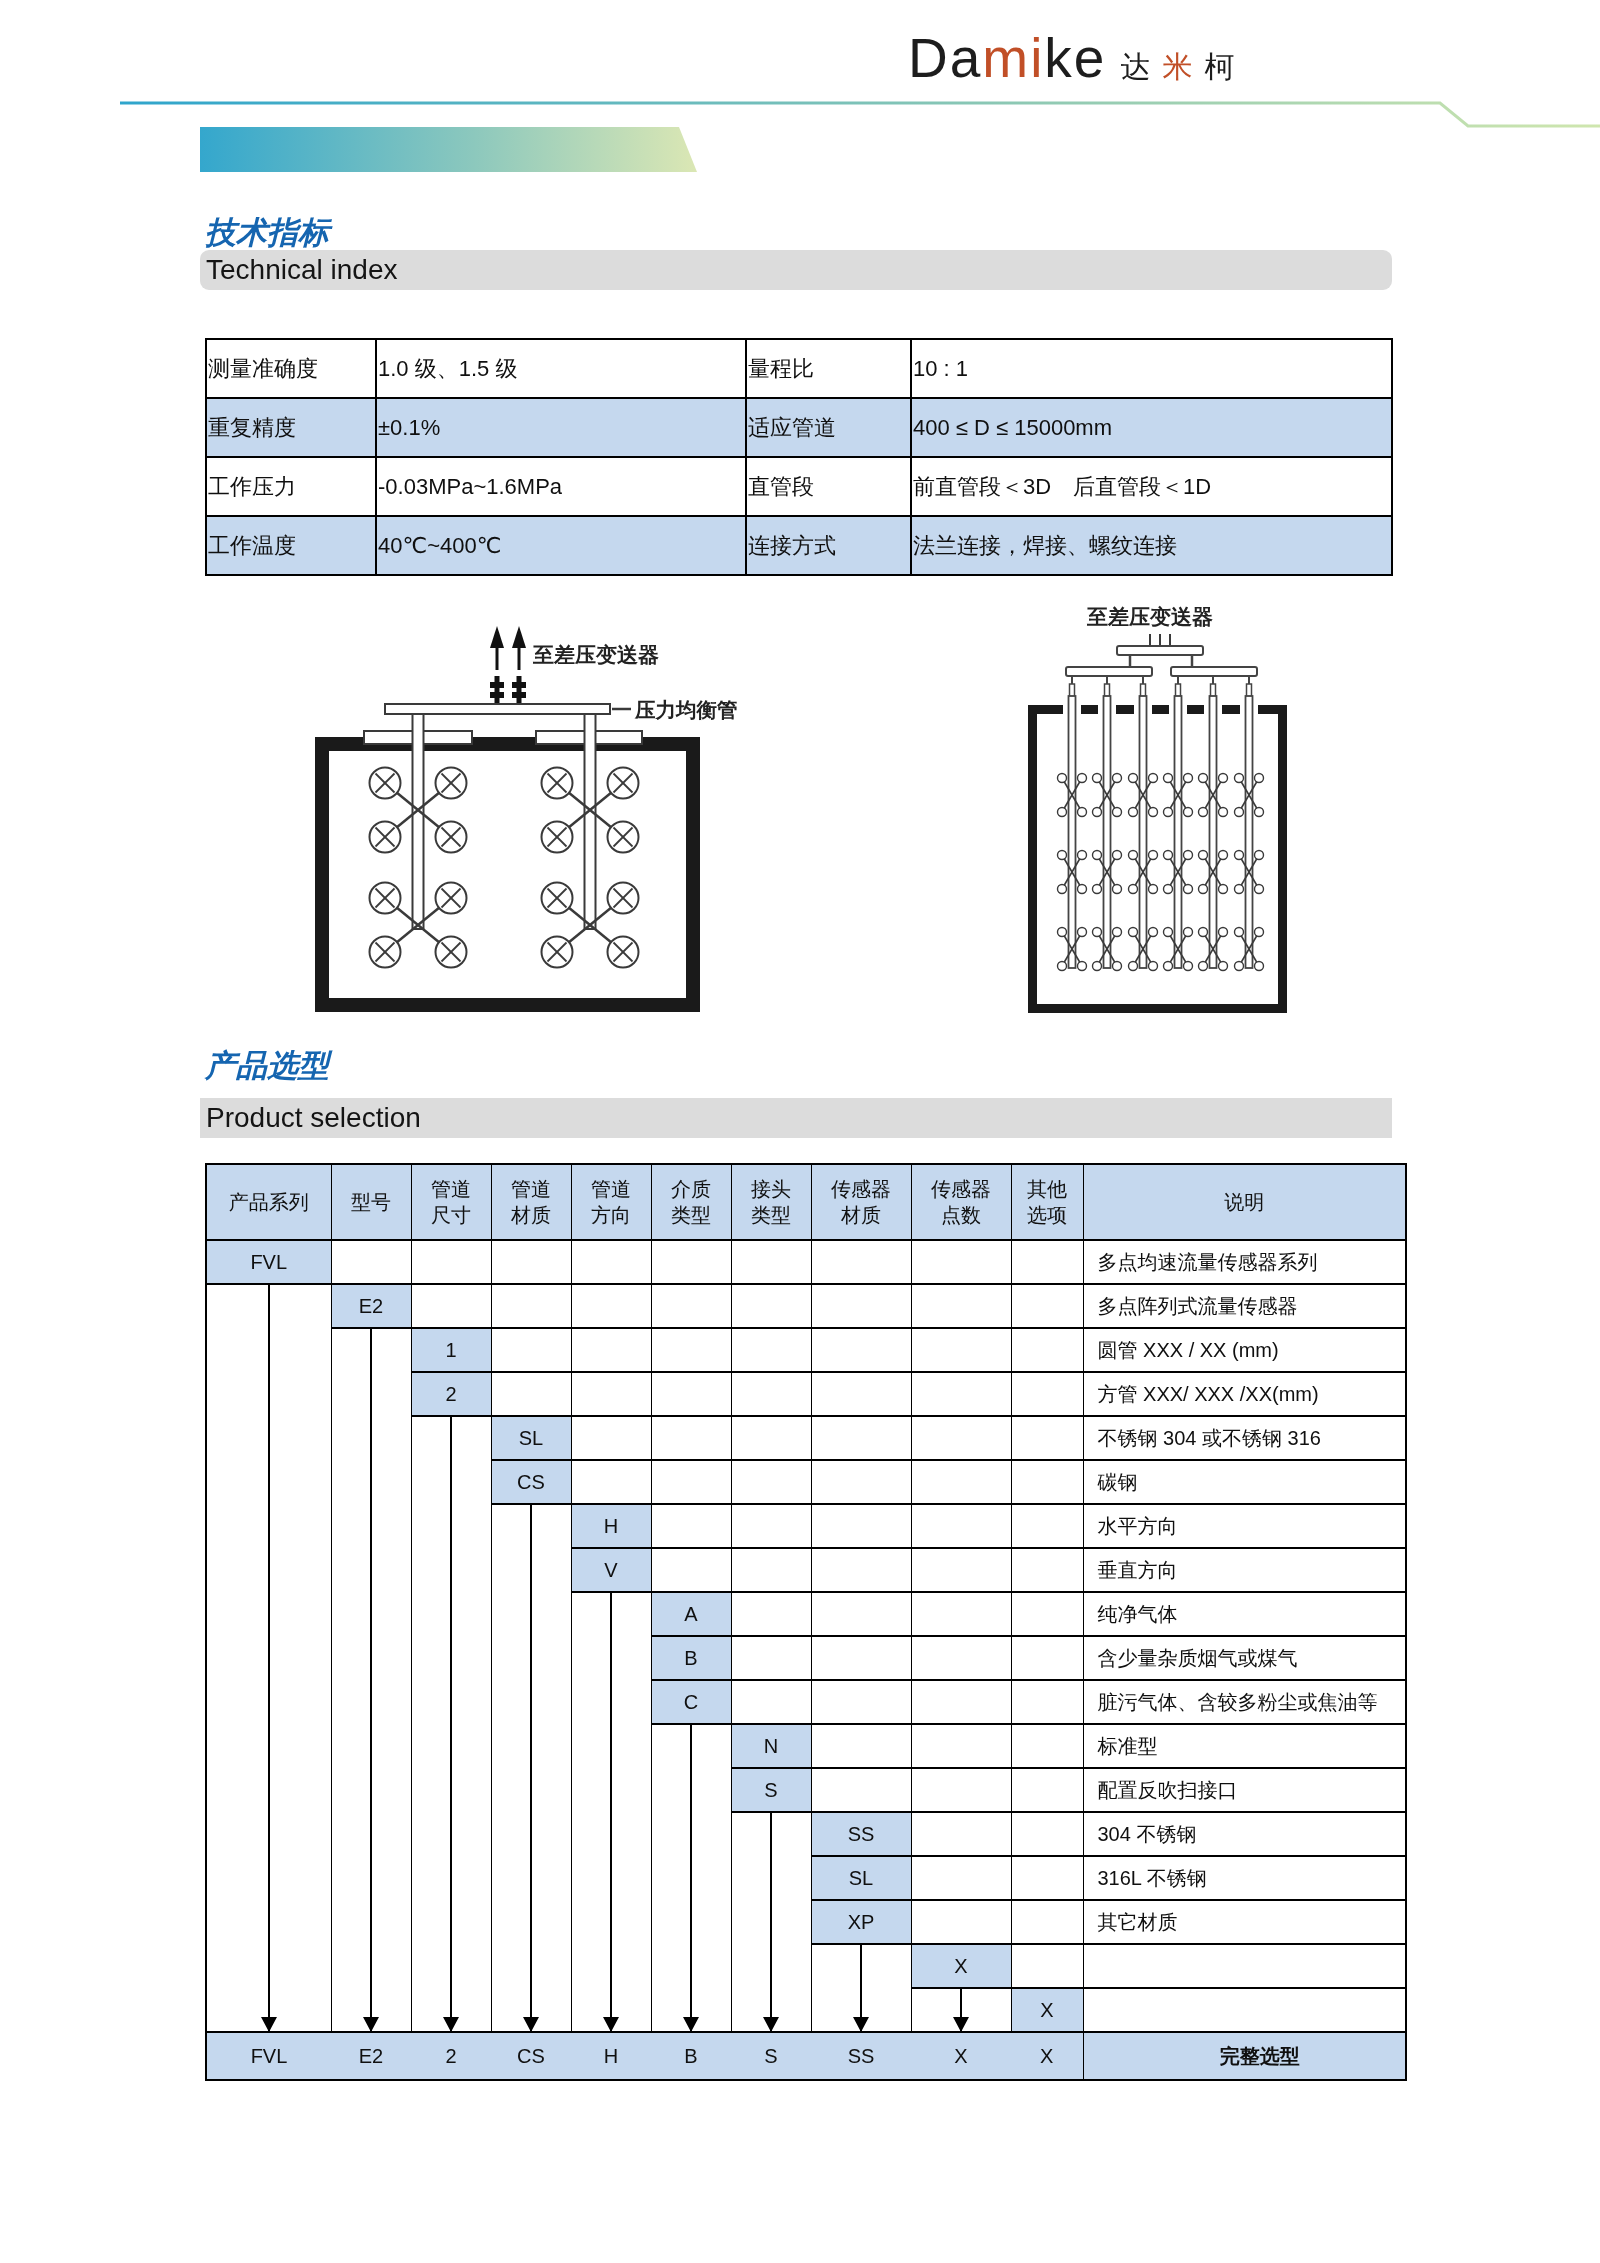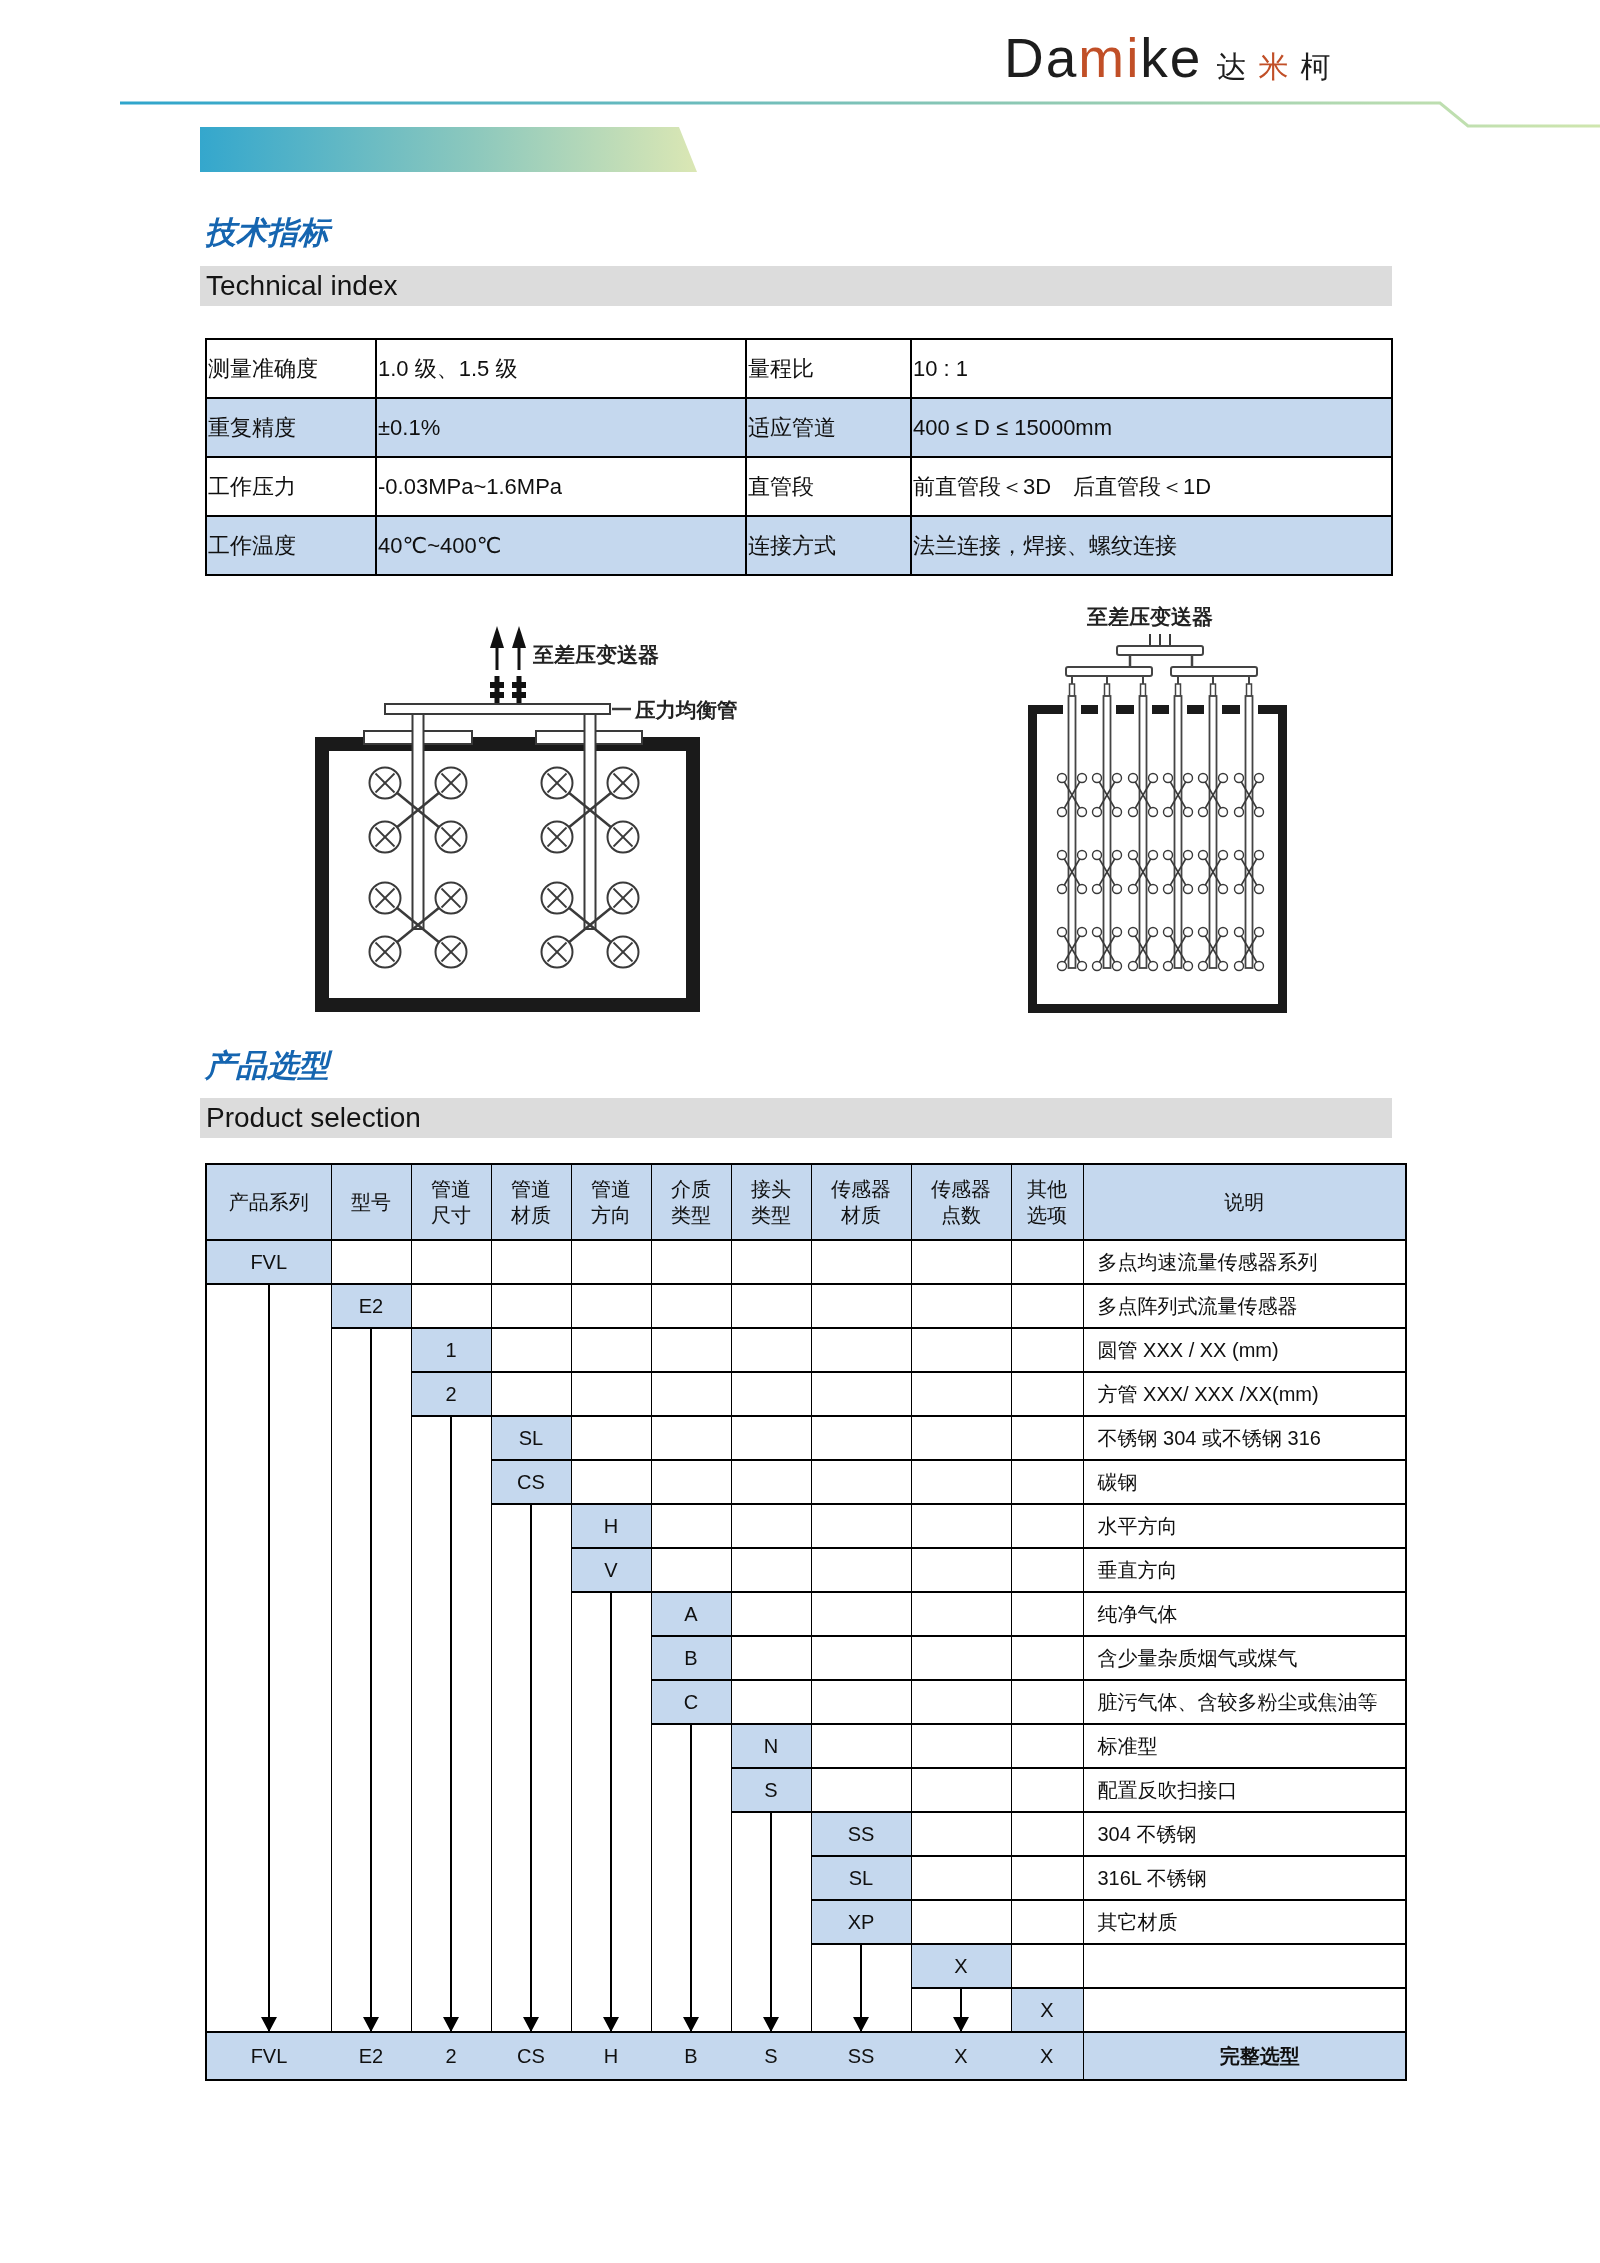--- a/index.html
+++ b/index.html
@@ -1,36 +1,36 @@
 <!DOCTYPE html>
 <html style="--blue: #1565b0; --cellblue: #c5d8ee; --orange: #c14f27;"><head>
 <meta charset="utf-8">
 <style>
   html,body{margin:0;padding:0;background:#ffffff;}
   #page{position:relative;width:1600px;height:2263px;background:#fff;overflow:hidden;
         font-family:"Liberation Sans","DejaVu Sans",sans-serif;color:#111;}
 
   
-  .logo{position:absolute;top:26px;left:1004px;display:flex;align-items:baseline;white-space:nowrap;justify-content:flex-end;}
+  .logo{position:absolute;top:26px;left:908px;display:flex;align-items:baseline;white-space:nowrap;justify-content:flex-end;}
   .lg-en{font-size:55px;font-weight:400;color:#1d1d1d;letter-spacing:2px;}
   .lg-en .or{color:var(--orange,#c14f27);}
   .lg-cn{font-size:30px;color:#1d1d1d;letter-spacing:12px;margin-left:14px;}
   .lg-cn .or{color:var(--orange,#c14f27);}
   #rule{position:absolute;left:0;top:0;}
 
   .accentbar{position:absolute;left:200px;top:127px;width:497px;height:45px;
      background:linear-gradient(90deg,#34a7cd 0%,#8cc8bd 55%,#dbe7b4 100%);
      clip-path:polygon(0 0,calc(100% - 18px) 0,100% 100%,0 100%);}
 
   
   .sec-title{position:absolute;left:205px;font-size:31px;font-weight:bold;color:var(--blue,#1565b0);font-style:italic;}
   #t1{top:212px;} #t2{top:1045px;}
   .graybar{position:absolute;left:200px;width:1192px;height:40px;background:#dcdcdc;
      font-size:28px;color:#141414;line-height:40px;padding-left:6px;box-sizing:border-box;}
-  #g1{top:266px;} #g2{top:1098px;}
+  #g1{top:250px;border-radius:9px;} #g2{top:1098px;}
 
   
   .techtbl{position:absolute;left:205px;top:338px;width:1186px;border-collapse:collapse;
      table-layout:fixed;border:2px solid #000;}
   .techtbl td{border:2px solid #000;height:55px;text-align:left;font-size:22px;color:#101010;}
   .techtbl tr.b td{background:var(--cellblue,#c5d8ee);}
 
   
   .seltbl{position:absolute;left:205px;top:1163px;width:1200px;border-collapse:collapse;
      table-layout:fixed;font-size:20px;color:#101010;border:2px solid #000;}

